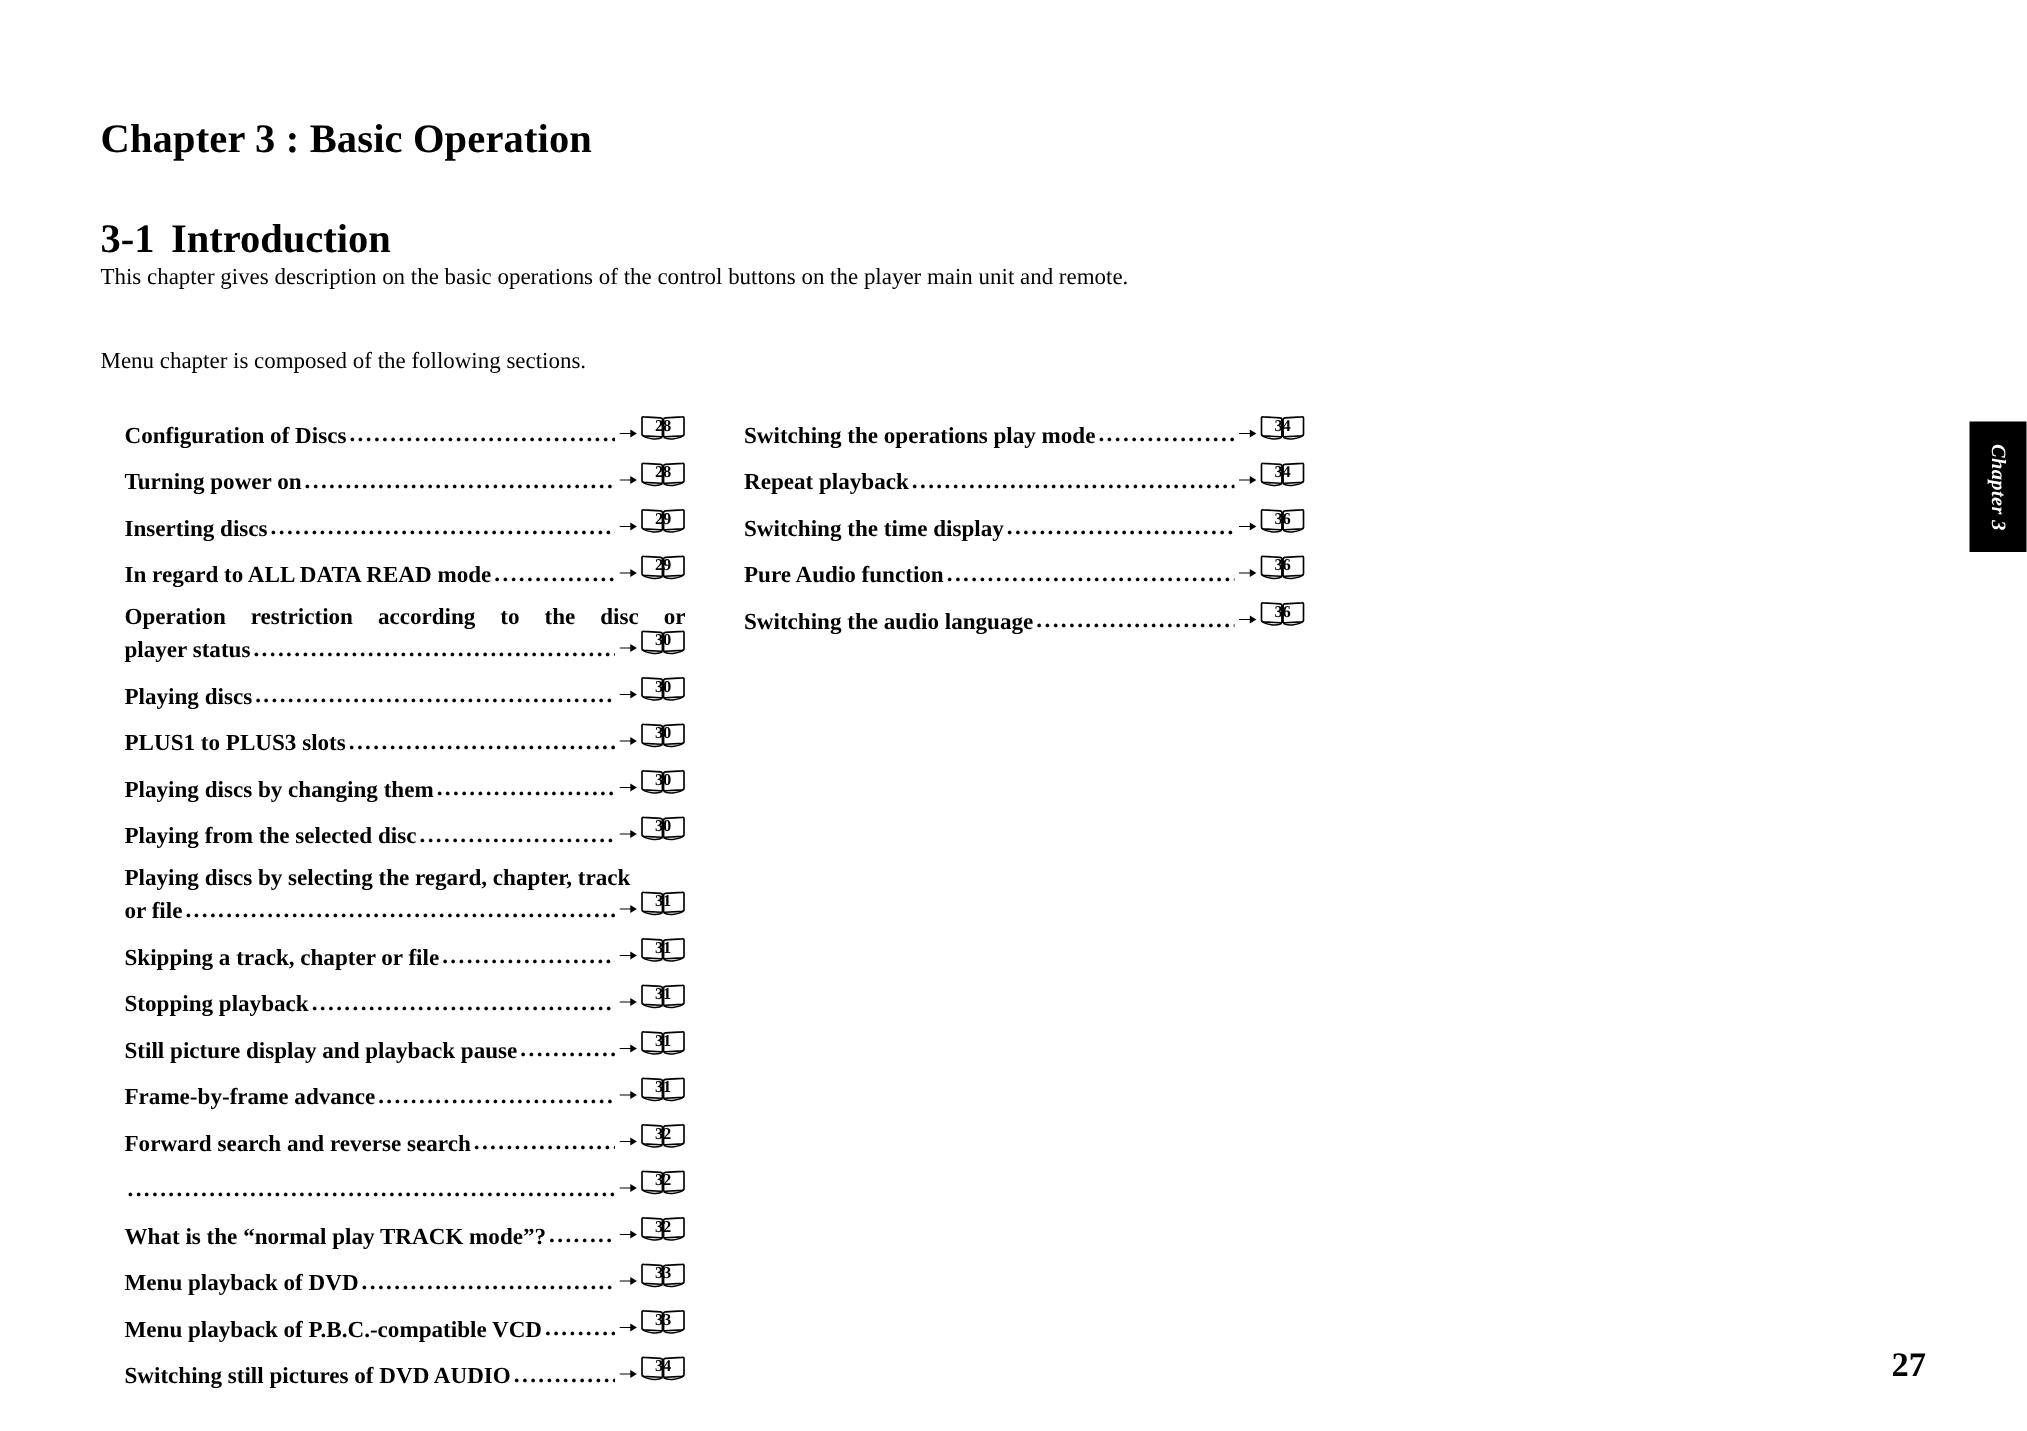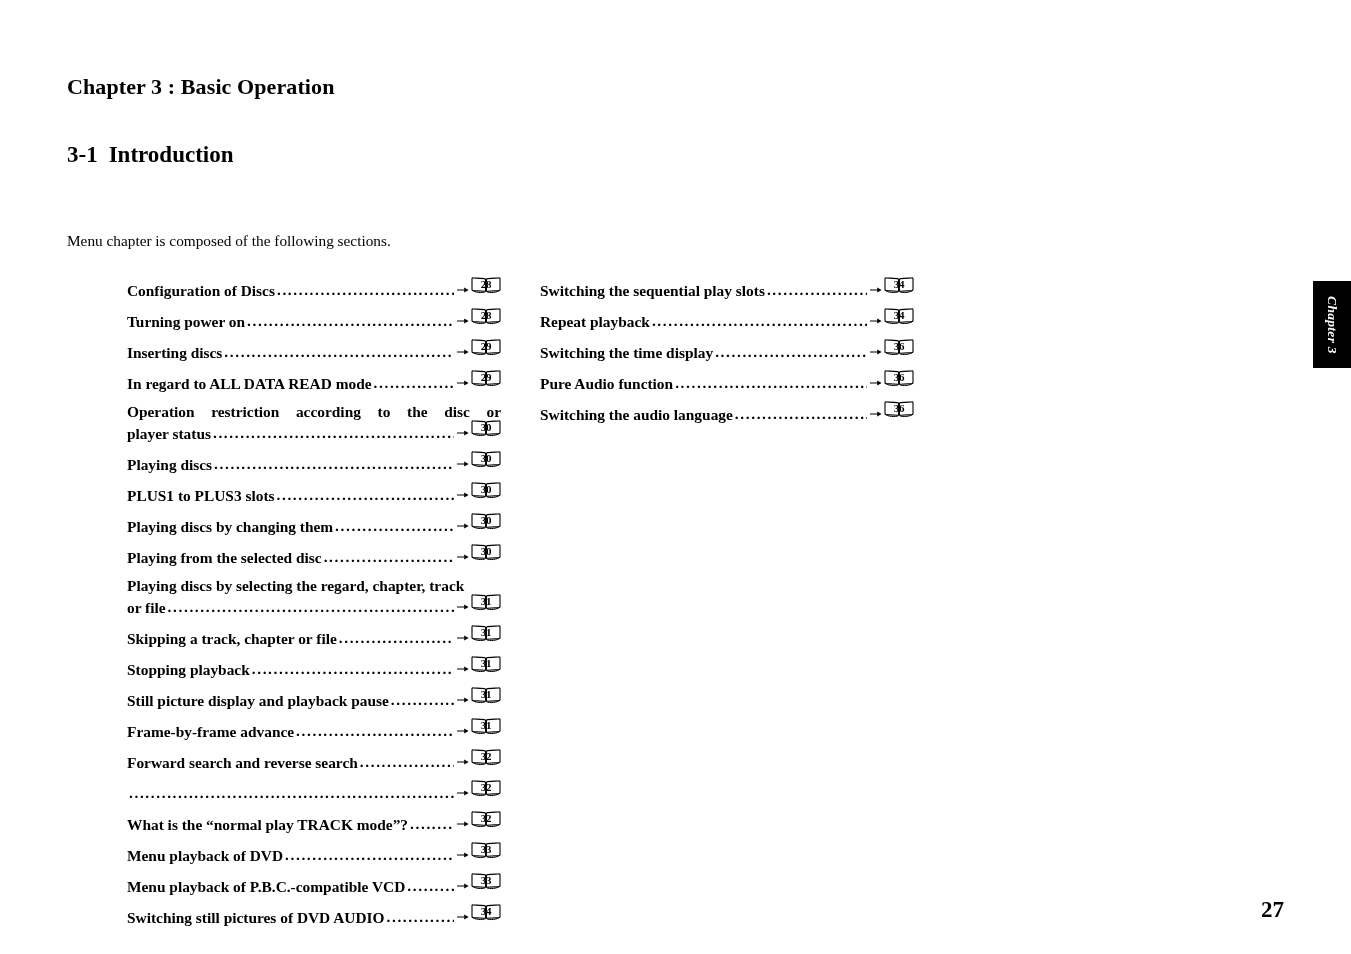--- a/index.html
+++ b/index.html
@@ -20,32 +20,32 @@
   .page {
     position: absolute;
     inset: 0;
   }
 
   
   .chapter-title {
     position: absolute;
     left: 67px;
     top: 60px;
-    font-size: 22px;
+    font-size: 27px;
     font-weight: bold;
     letter-spacing: 0.1px;
     line-height: 1.1;
     white-space: nowrap;
   }
 
   .section-heading {
     position: absolute;
     left: 67px;
     top: 123px;
-    font-size: 23px;
+    font-size: 27px;
     font-weight: bold;
     line-height: 1.1;
     white-space: nowrap;
   }
   .section-heading .sec-num { margin-right: 11px; }
 
   .intro-para {
     position: absolute;
     left: 67px;
     font-size: 15.3px;
@@ -59,21 +59,20 @@
   .toc {
     position: absolute;
     top: 278px;
     left: 0;
     width: 100%;
   }
   .toc-col {
     position: absolute;
     top: 0;
     width: 374px;
-    margin-left: 44px;
   }
   .toc-col.left  { left: 83px; }
   .toc-col.right { left: 496px; }
 
   .toc-entry {
     position: relative;
     margin-bottom: 9.5px;
     font-size: 15.4px;
     font-weight: bold;
     line-height: 19px;
@@ -198,20 +197,21 @@
 <body>
 
 <div class="page">
 
   <h1 class="chapter-title">Chapter 3 : Basic Operation</h1>
 
   <h2 class="section-heading">
     <span class="sec-num">3-1</span><span>Introduction</span>
   </h2>
 
+  <p class="intro-para p1">This chapter gives description on the basic operations of the control buttons on the player main unit and remote.</p>
 
   <p class="intro-para p2">Menu chapter is composed of the following sections.</p>
 
   <div class="toc">
     <div class="toc-col left" id="toc-left">
         <div class="toc-entry">
           <div class="toc-line">
             <span class="label">Configuration of Discs</span>
             <span class="leader"></span>
             <span class="pageref">
@@ -628,21 +628,21 @@
                 </svg>
                 <span class="num">34</span>
               </span>
             </span>
           </div>
         </div>
       </div>
     <div class="toc-col right" id="toc-right">
         <div class="toc-entry">
           <div class="toc-line">
-            <span class="label">Switching the sequential play slots</span>
+            <span class="label">Switching the operations play mode</span>
             <span class="leader"></span>
             <span class="pageref">
               <span class="arrow"><svg width="12" height="12" viewBox="0 0 12 12">
                   <path d="M0 5.6 H7.2 V3.4 L11.6 6 L7.2 8.6 V6.4 H0 Z" fill="#000"></path>
                 </svg></span>
               <span class="book">
                 <svg width="30" height="17" viewBox="0 0 30 17">
                   <path d="M1 1.6 C1 1.0 1.5 0.8 2.1 0.9 L13.4 1.6 C14.1 1.7 14.6 2.1 14.6 2.6 L14.6 13.6 C14.6 14.0 14.2 14.3 13.6 14.2 L2.1 13.6 C1.4 13.5 1 13.2 1 12.7 Z" fill="#ffffff" stroke="#000" stroke-width="1.1"></path>
                   <path d="M29 1.6 C29 1.0 28.5 0.8 27.9 0.9 L16.6 1.6 C15.9 1.7 15.4 2.1 15.4 2.6 L15.4 13.6 C15.4 14.0 15.8 14.3 16.4 14.2 L27.9 13.6 C28.6 13.5 29 13.2 29 12.7 Z" fill="#ffffff" stroke="#000" stroke-width="1.1"></path>
                   <path d="M1.2 13.0 C3.5 15.6 11.5 16.4 14.6 14.6" fill="none" stroke="#000" stroke-width="1"></path>

